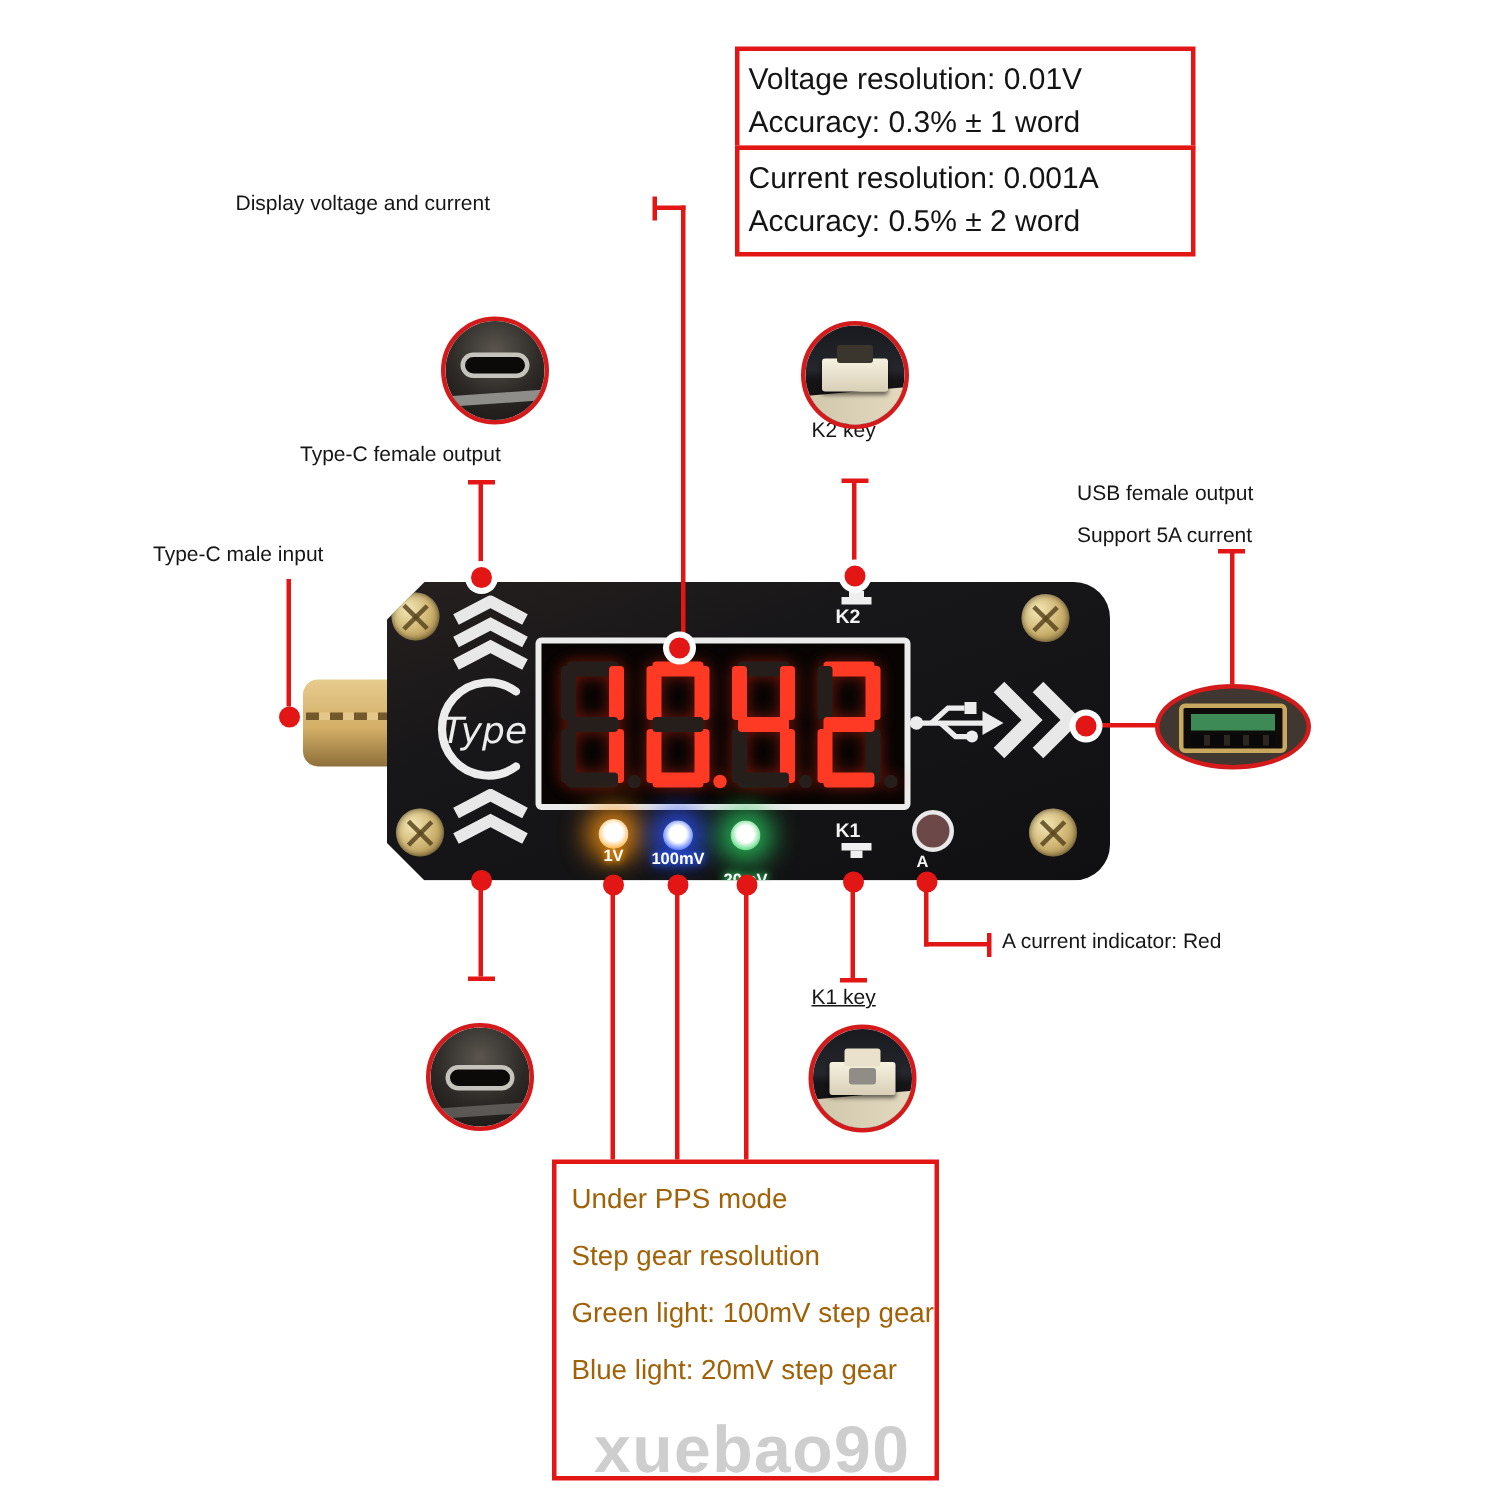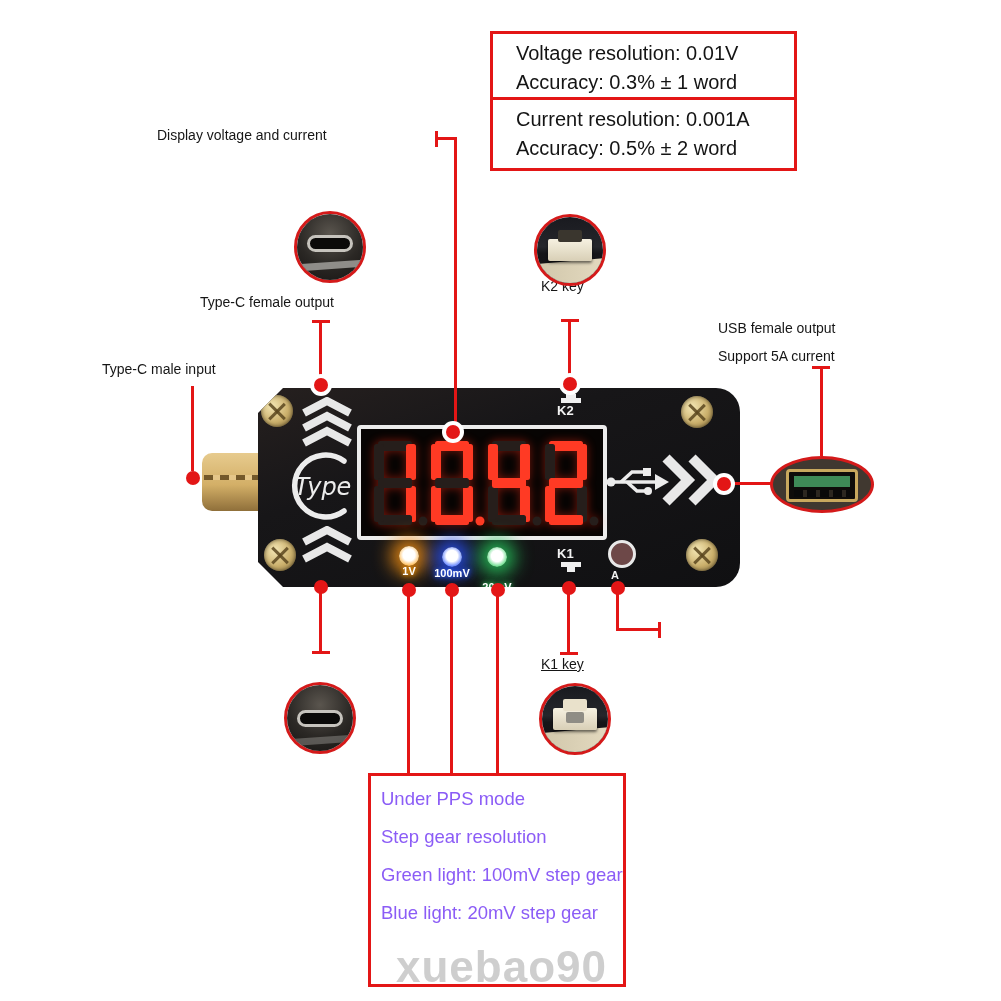--- a/index.html
+++ b/index.html
@@ -4,25 +4,25 @@
 <style>
   html,body{margin:0;padding:0;background:#fff;}
   .stage{position:relative;width:1001px;height:1001px;background:#fff;overflow:hidden;
          font-family:"Liberation Sans",sans-serif;color:#1a1a1a;}
   .lbl{position:absolute;font-size:14px;color:#161616;white-space:nowrap;z-index:8;}
   .line{position:absolute;background:#e31616;z-index:10;}
   .dot{position:absolute;width:14px;height:14px;border-radius:50%;background:#e31616;z-index:12;}
   .dot.ring{box-shadow:0 0 0 4px #fff;}
   
   .spec-box{position:absolute;left:490px;width:307px;border:3px solid #e31616;background:#fff;
-            box-sizing:border-box;padding:5px 8px 4px 23px;font-size:20px;line-height:29px;color:#141414;z-index:6;}
+            box-sizing:border-box;padding:5px 8px 4px 6px;font-size:20px;line-height:29px;color:#141414;z-index:6;}
   
   .info-box{position:absolute;left:368px;top:773px;width:258px;height:214px;border:3px solid #e31616;
             background:#fff;box-sizing:border-box;padding:13px 0 0 10px;z-index:6;}
-  .info-box div{font-size:18.5px;color:#8b5cf6;white-space:nowrap;margin-bottom:18px;line-height:20px;}
+  .info-box div{font-size:18.5px;color:#a16207;white-space:nowrap;margin-bottom:18px;line-height:20px;}
   
   .ccall{position:absolute;width:72px;height:72px;border-radius:50%;border:3px solid #d41a1a;
          box-sizing:border-box;overflow:hidden;z-index:9;}
   .oval{position:absolute;left:770px;top:456px;width:104px;height:57px;border-radius:50%;
         border:3px solid #d41a1a;box-sizing:border-box;overflow:hidden;z-index:9;background:#403830;}
   .photo-tc{position:absolute;inset:0;background:radial-gradient(circle at 50% 30%,#5a554e,#2b2825 55%,#161412);}
   .tc-port{position:absolute;left:10px;width:46px;height:17px;border:3px solid #c6c3bd;border-radius:9px;
            background:#0b0a09;box-sizing:border-box;}
   .tc-edge{position:absolute;left:-6px;width:80px;height:7px;background:#8f8d89;transform:rotate(-4deg);}
   .photo-btn{position:absolute;inset:0;background:linear-gradient(180deg,#191a1f 0%,#25262b 45%,#151518 55%,#101013 100%);}
@@ -252,20 +252,21 @@
       <div class="btn-body"></div>
       <div class="btn-cap" style="background:#e9e1cb;"></div>
       <div class="btn-metal"></div>
     </div>
   </div>
 
   <div class="dot" style="left:611px;top:581px;"></div>
   <div class="line" style="left:616px;top:588px;width:3px;height:43px;"></div>
   <div class="line" style="left:616px;top:628px;width:44px;height:3px;"></div>
   <div class="line" style="left:658px;top:622px;width:3px;height:16px;"></div>
+  <div class="lbl" style="left:668px;top:619px;">A current indicator: Red</div>
 
   <div class="info-box">
     <div>Under PPS mode</div>
     <div>Step gear resolution</div>
     <div>Green light: 100mV step gear</div>
     <div>Blue light: 20mV step gear</div>
   </div>
 
   <div class="watermark">xuebao90</div>
 </div>

